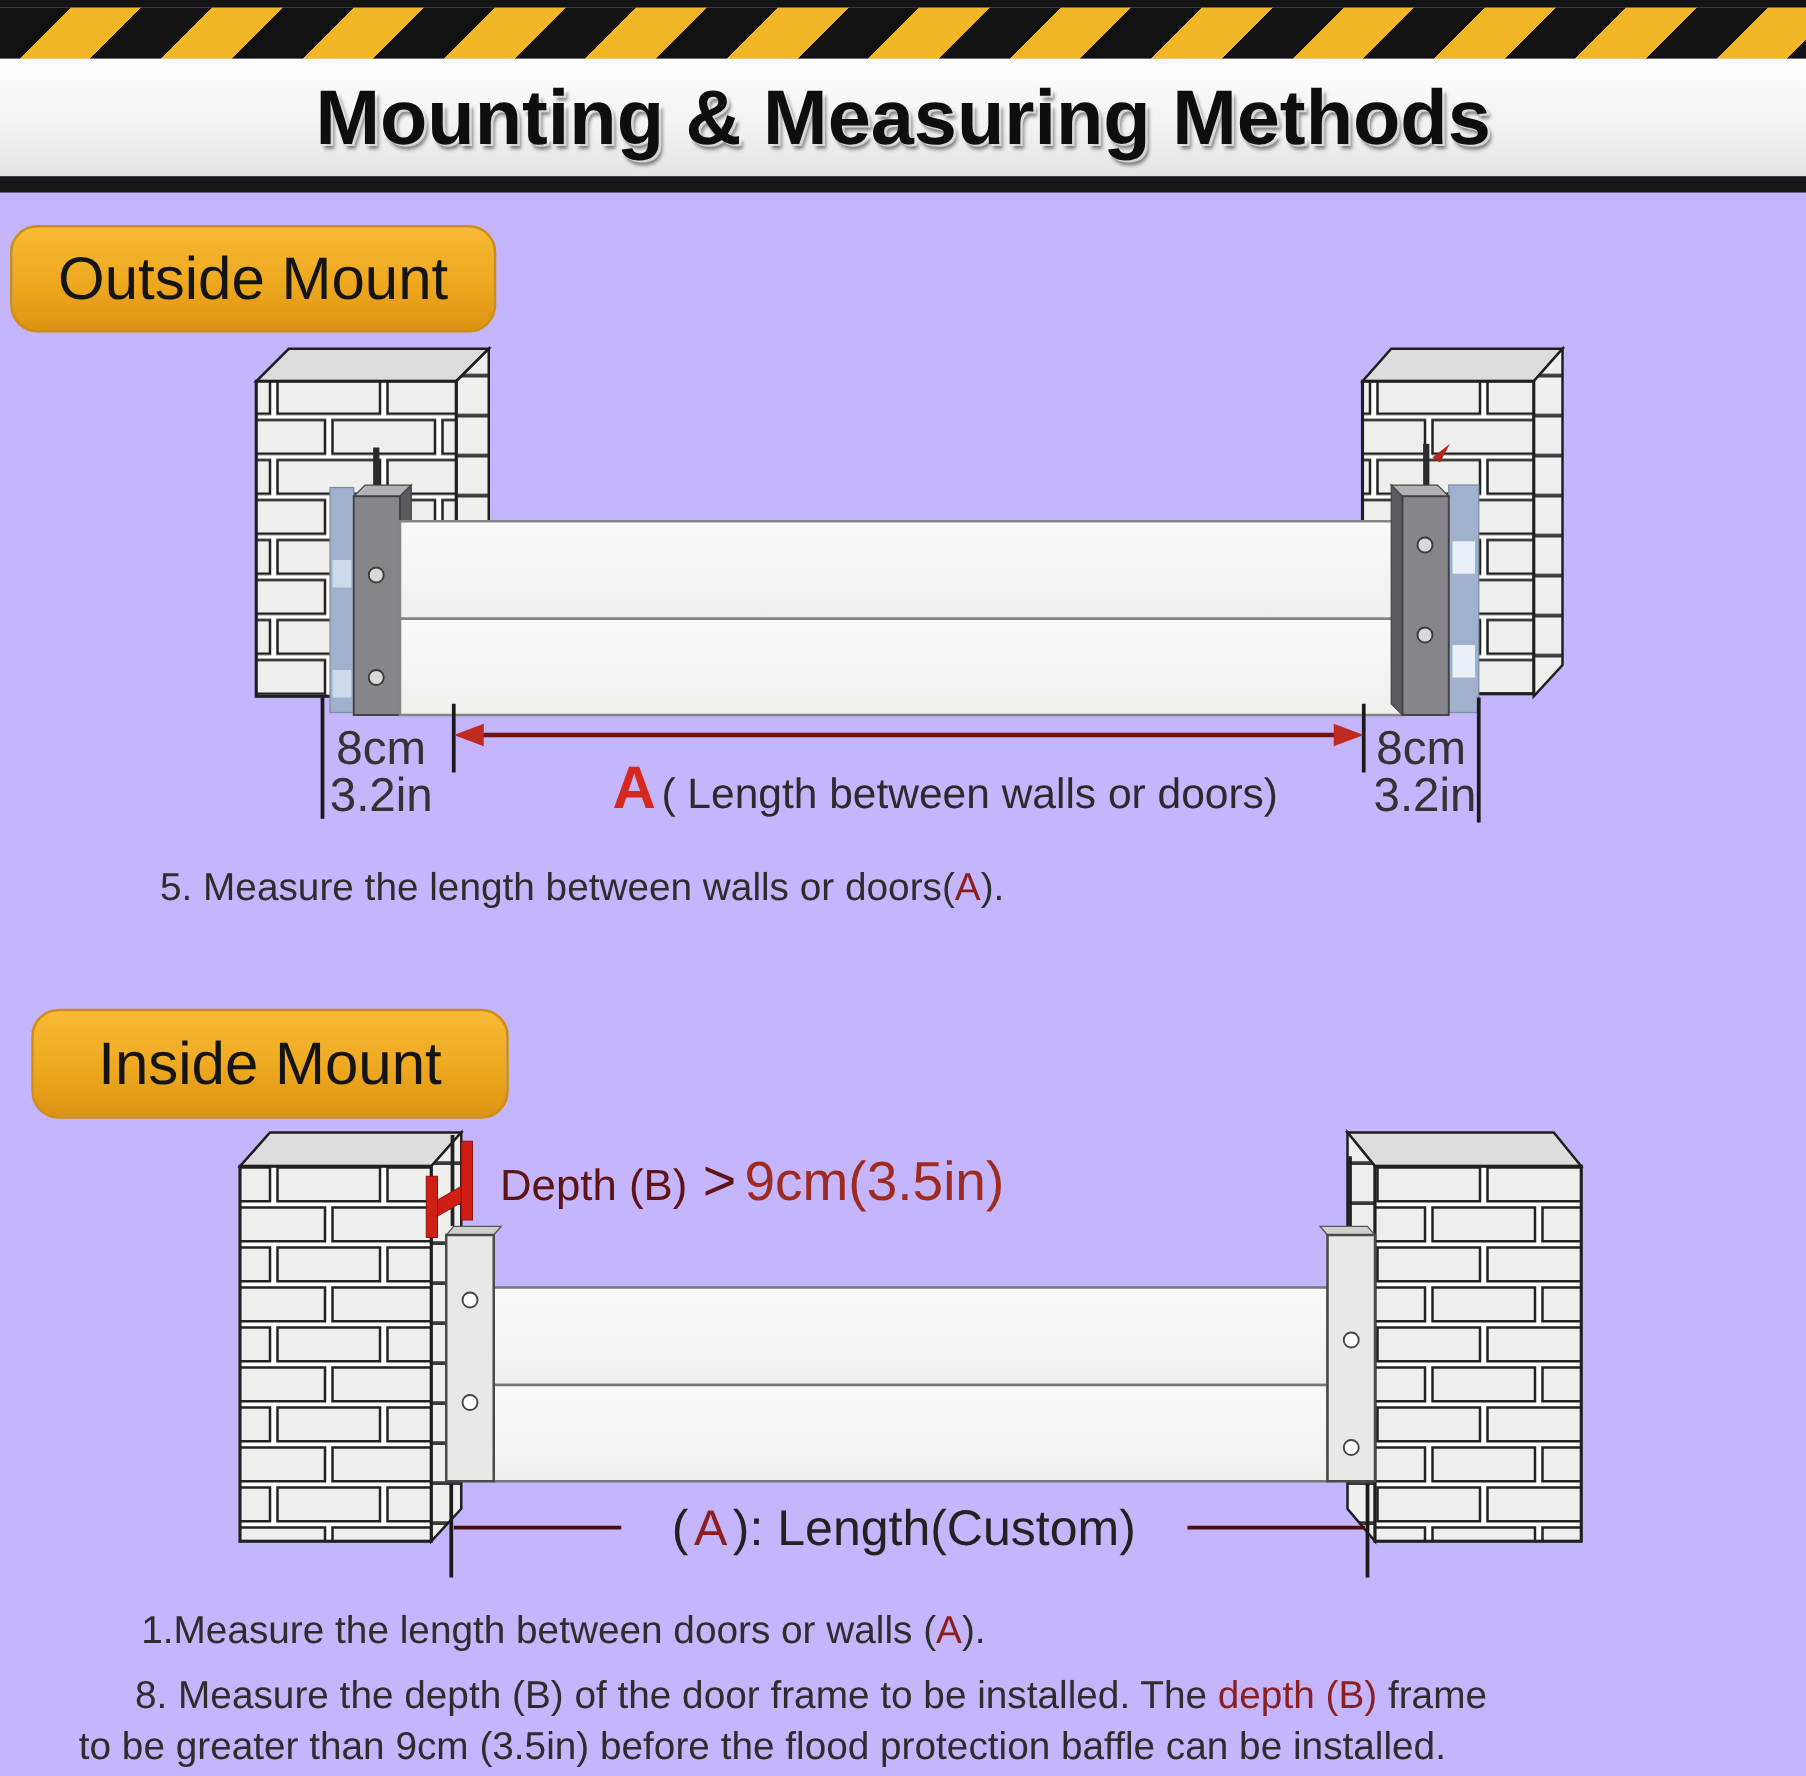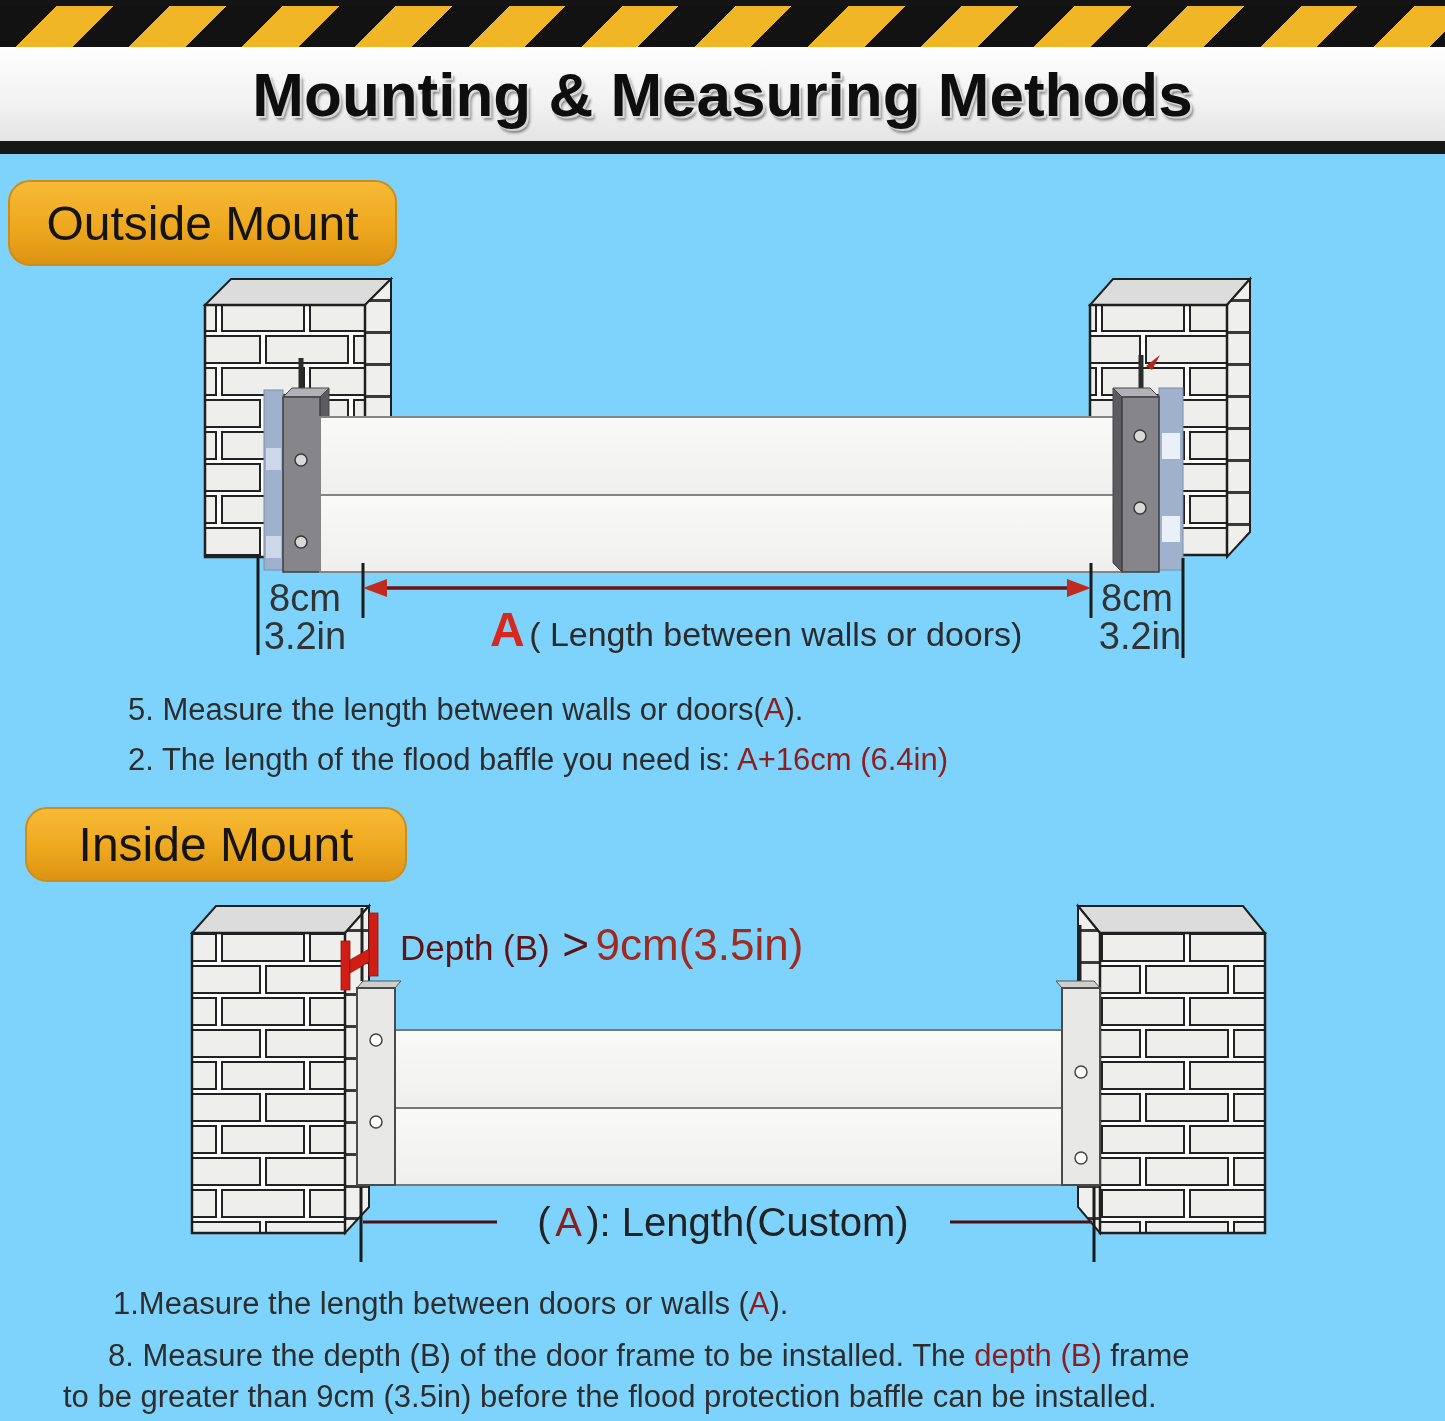--- a/index.html
+++ b/index.html
@@ -1,35 +1,35 @@
 <!DOCTYPE html>
 <html><head>
 <meta charset="utf-8">
 <style>
   html,body{margin:0;padding:0;background:#fff;}
   body{width:1445px;height:1421px;font-family:"Liberation Sans",sans-serif;}
-  .page{position:relative;width:1445px;height:1421px;overflow:hidden;background:#7dd3fc;}
+  .page{position:relative;width:1445px;height:1421px;overflow:hidden;background:#c4b5fd;}
 
   
   .stripes{position:absolute;top:0;left:0;width:1445px;height:41px;
     border-top:6px solid #141414;
     background:repeating-linear-gradient(135deg,#121212 0 40px,#F1B626 40px 80px);}
   .title-band{position:absolute;top:47px;left:0;width:1445px;height:94px;
     background:linear-gradient(180deg,#FEFEFE 0%,#F3F3F3 55%,#E4E4E4 100%);
     display:flex;align-items:center;justify-content:center;}
   .title-band h1{margin:0;font-size:62px;font-weight:bold;color:#0e0e0e;letter-spacing:0;
     text-shadow:2px 2px 0 rgba(255,255,255,.65),3px 4px 3px rgba(0,0,0,.45);}
   .black-bar{position:absolute;top:141px;left:0;width:1445px;height:13px;background:#171717;}
 
   
   .badge{position:absolute;display:flex;align-items:center;justify-content:center;
     background:linear-gradient(180deg,#F7BA35 0%,#EEA81F 55%,#DD9312 100%);
     border:2px solid #CE8D17;border-radius:22px;font-size:48px;color:#141414;box-sizing:border-box;}
   .badge-outside{left:8px;top:180px;width:389px;height:86px;}
-  .badge-inside{left:25px;top:807px;width:382px;height:75px;}
+  .badge-inside{left:25px;top:807px;width:382px;height:88px;}
 
   
   .diagram{position:absolute;left:0;width:1445px;}
   .diagram-outside{top:270px;height:420px;}
   .diagram-inside{top:900px;height:390px;}
   svg text{font-family:"Liberation Sans",sans-serif;}
 
   
   .step{position:absolute;font-size:31px;color:#2d2d2d;white-space:nowrap;}
   .maroon{color:#8B1E1E;}
@@ -131,23 +131,20 @@
       <text x="490" y="376">
         <tspan font-size="48" font-weight="bold" fill="#D6281E">A</tspan>
         <tspan font-size="34" fill="#2b2b2b">( Length between walls or doors)</tspan>
       </text>
     </g>
   </svg>
 
   <div class="step" id="o-step1">
     <span>5. Measure the length between walls or doors(</span><span class="maroon">A</span><span>).</span>
   </div>
-  <div class="step" id="o-step2">
-    <span>2. The length of the flood baffle you need is: </span><span class="maroon">A+16cm (6.4in)</span><span></span>
-  </div>
 
   <div class="badge badge-inside">
     <span>Inside Mount</span>
   </div>
 
   <svg class="diagram diagram-inside" viewBox="0 0 1445 390">
 
     <g>
       <polygon points="192,33 345,33 369,6 216,6" fill="#DCDCDC" stroke="#1f1f1f" stroke-width="2"></polygon>
       <polygon points="345,33 369,6 369,307 345,333" fill="url(#course)" stroke="#1f1f1f" stroke-width="2"></polygon>

